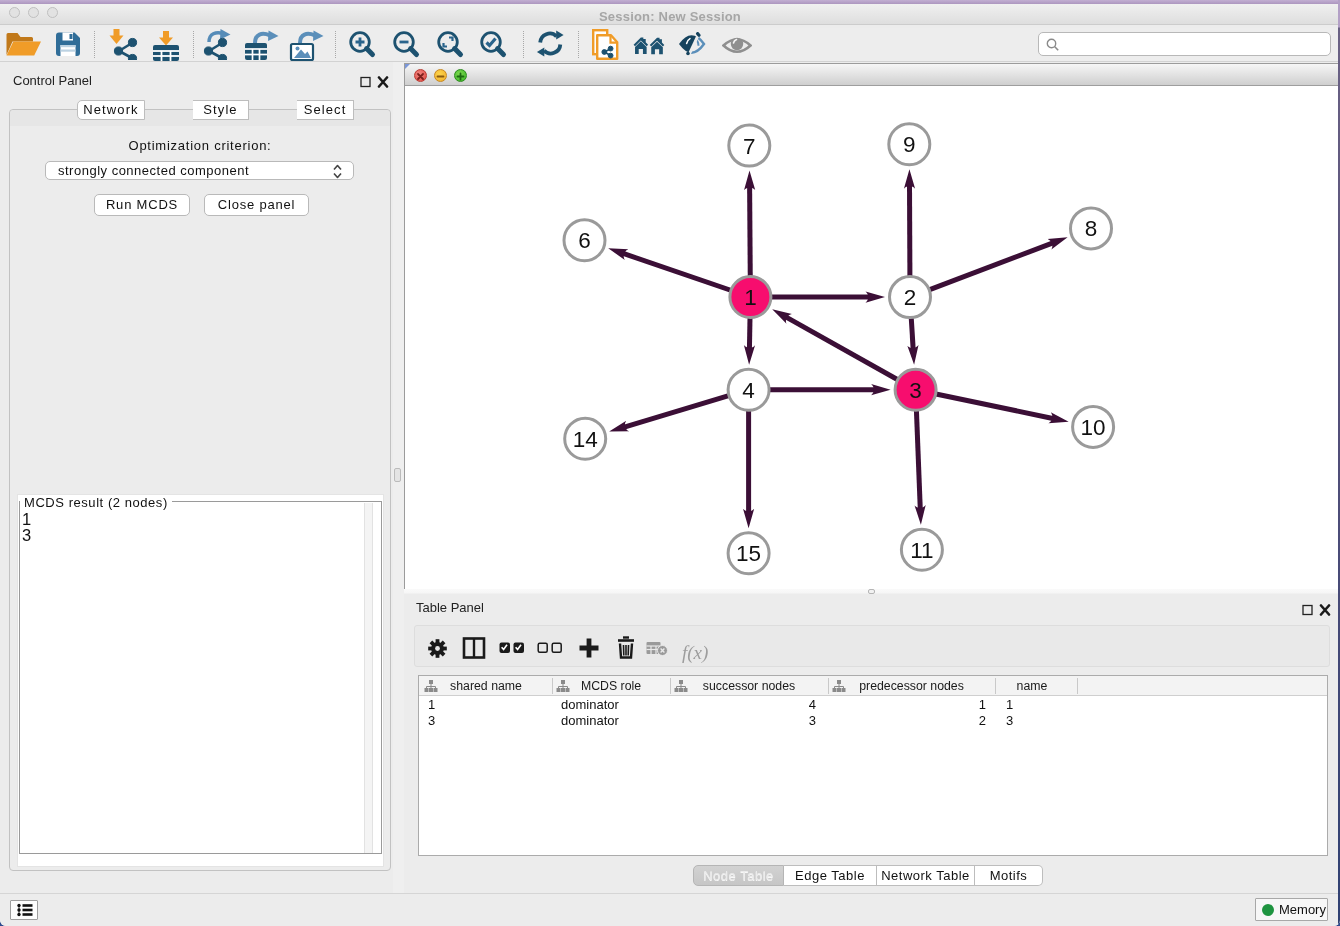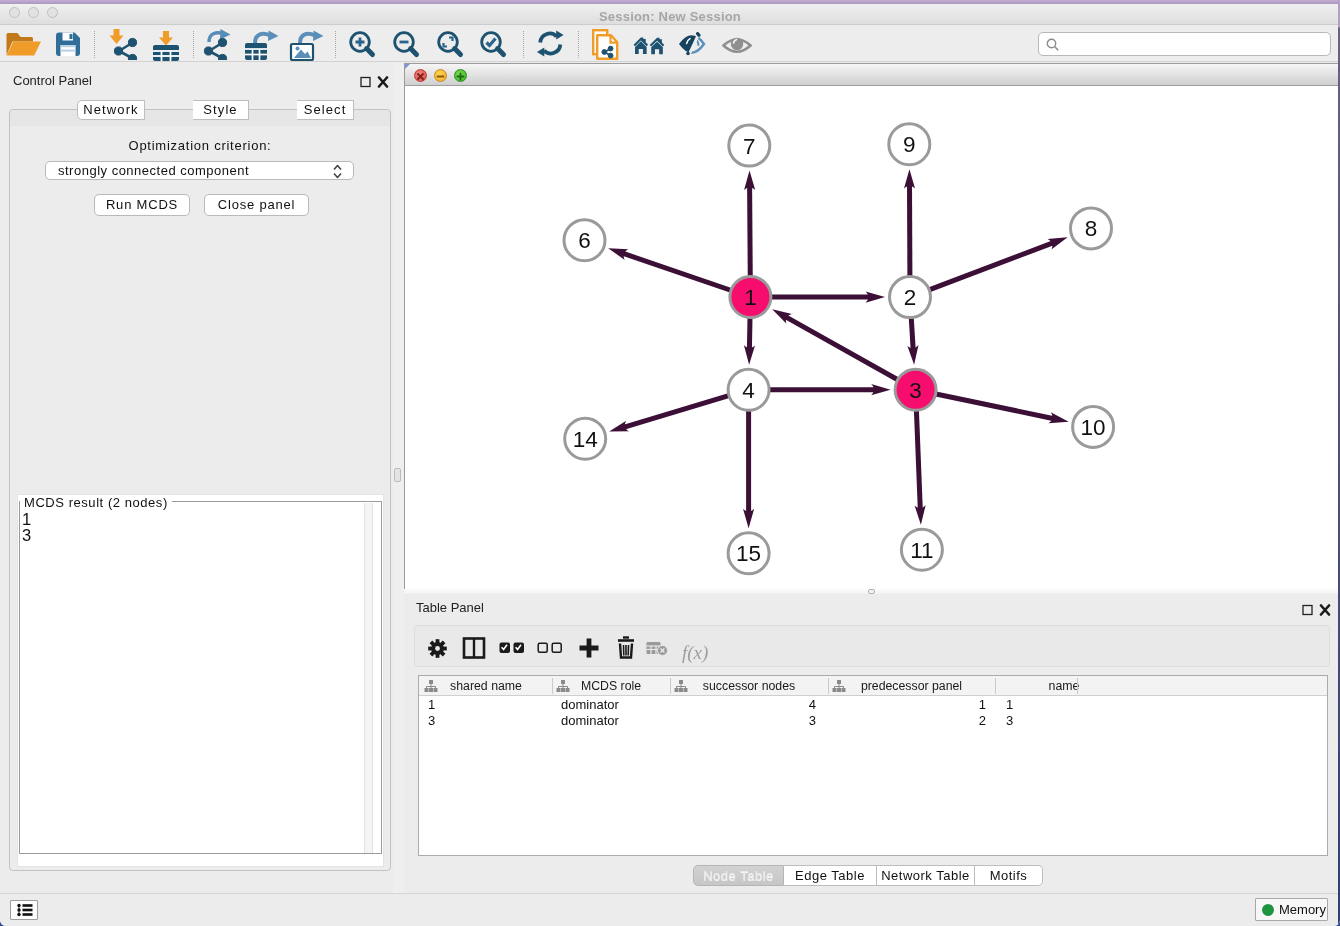--- a/index.html
+++ b/index.html
@@ -494,23 +494,23 @@
               <rect x="5" y="8" width="4" height="4"></rect>
               <rect x="9.5" y="8" width="4" height="4"></rect>
             </g>
 <g stroke="#8a8a8a" stroke-width="1">
               <line x1="7" y1="4" x2="7" y2="8"></line>
               <line x1="2.5" y1="6.5" x2="11.5" y2="6.5"></line>
               <line x1="2.5" y1="6.5" x2="2.5" y2="8"></line>
               <line x1="11.5" y1="6.5" x2="11.5" y2="8"></line>
             </g>
 </svg>
-        <div class="hlabel" style="left:409px;width:167px;">predecessor panel</div>
+        <div class="hlabel" style="left:409px;width:167px;">predecessor nodes</div>
         <div class="hsep" style="left:576px;"></div>
-        <div class="hlabel" style="left:604px;width:82px;">name</div>
+        <div class="hlabel" style="left:572px;width:82px;">name</div>
         <div class="hsep" style="left:658px;"></div>
       </div>
       <div class="cell" style="left:9px;top:21px;">1</div>
       <div class="cell" style="left:142px;top:21px;">dominator</div>
       <div class="cell" style="left:337px;top:21px;width:60px;text-align:right;">4</div>
       <div class="cell" style="left:507px;top:21px;width:60px;text-align:right;">1</div>
       <div class="cell" style="left:587px;top:21px;">1</div>
       <div class="cell" style="left:9px;top:37px;">3</div>
       <div class="cell" style="left:142px;top:37px;">dominator</div>
       <div class="cell" style="left:337px;top:37px;width:60px;text-align:right;">3</div>

